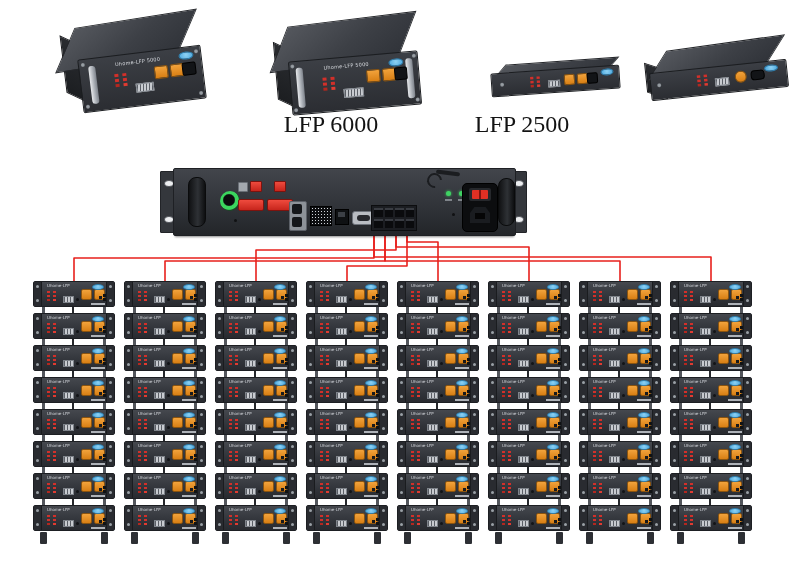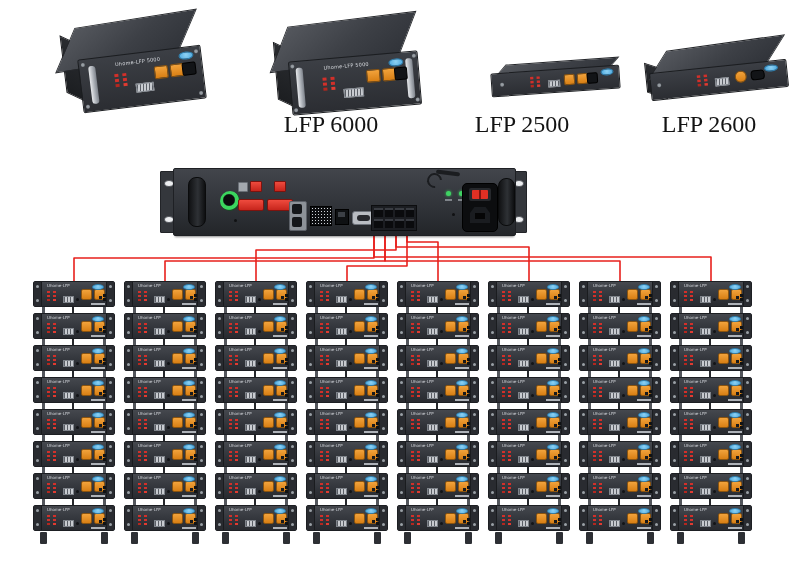--- a/index.html
+++ b/index.html
@@ -183,21 +183,20 @@
       <span class="corner-screw" style="left:6px;top:10px;"></span>
       <span class="led-cluster" style="left:46px;top:6px;transform:scale(.85);"></span>
       <span class="dip" style="left:64px;top:11px;width:12px;height:6px;"></span>
       <span class="orange-pair" style="left:84px;top:6px;">
           <i style="width:10px;height:10px;border-radius:50%;"></i>
         </span>
       <span class="dark-conn" style="left:100px;top:7px;width:12px;height:8px;border-radius:4px;"></span>
       <span class="logo-oval" style="right:8px;top:3px;width:12px;height:5px;"></span>
     </div>
   </div>
-  <div class="caption" style="left:709px;">LFP 2600</div>
 
   <div class="controller">
     <div class="ctrl-ear le">
       <span class="hole" style="top:8px;"></span>
       <span class="hole" style="top:44px;"></span>
     </div>
     <div class="ctrl-ear re">
       <span class="hole" style="top:8px;"></span>
       <span class="hole" style="top:44px;"></span>
     </div>

